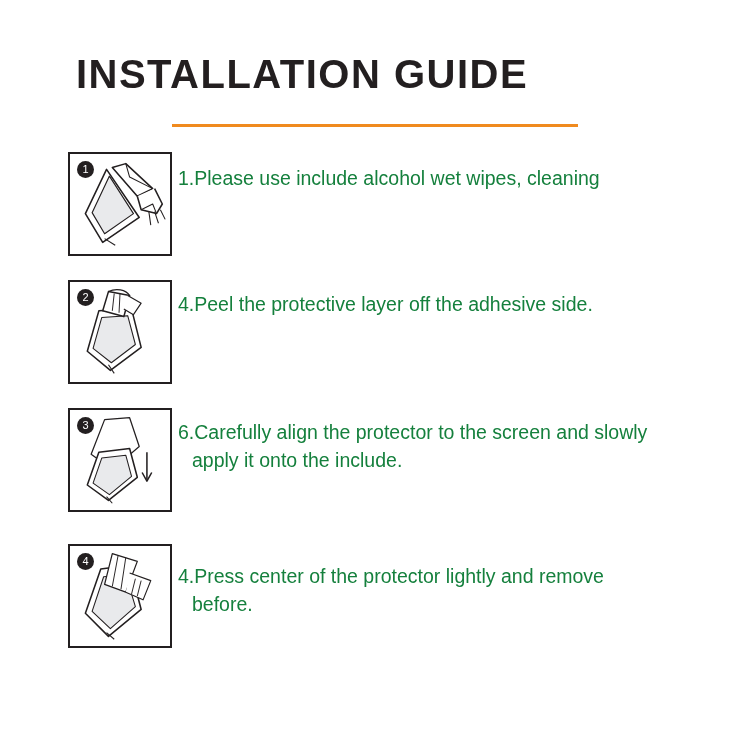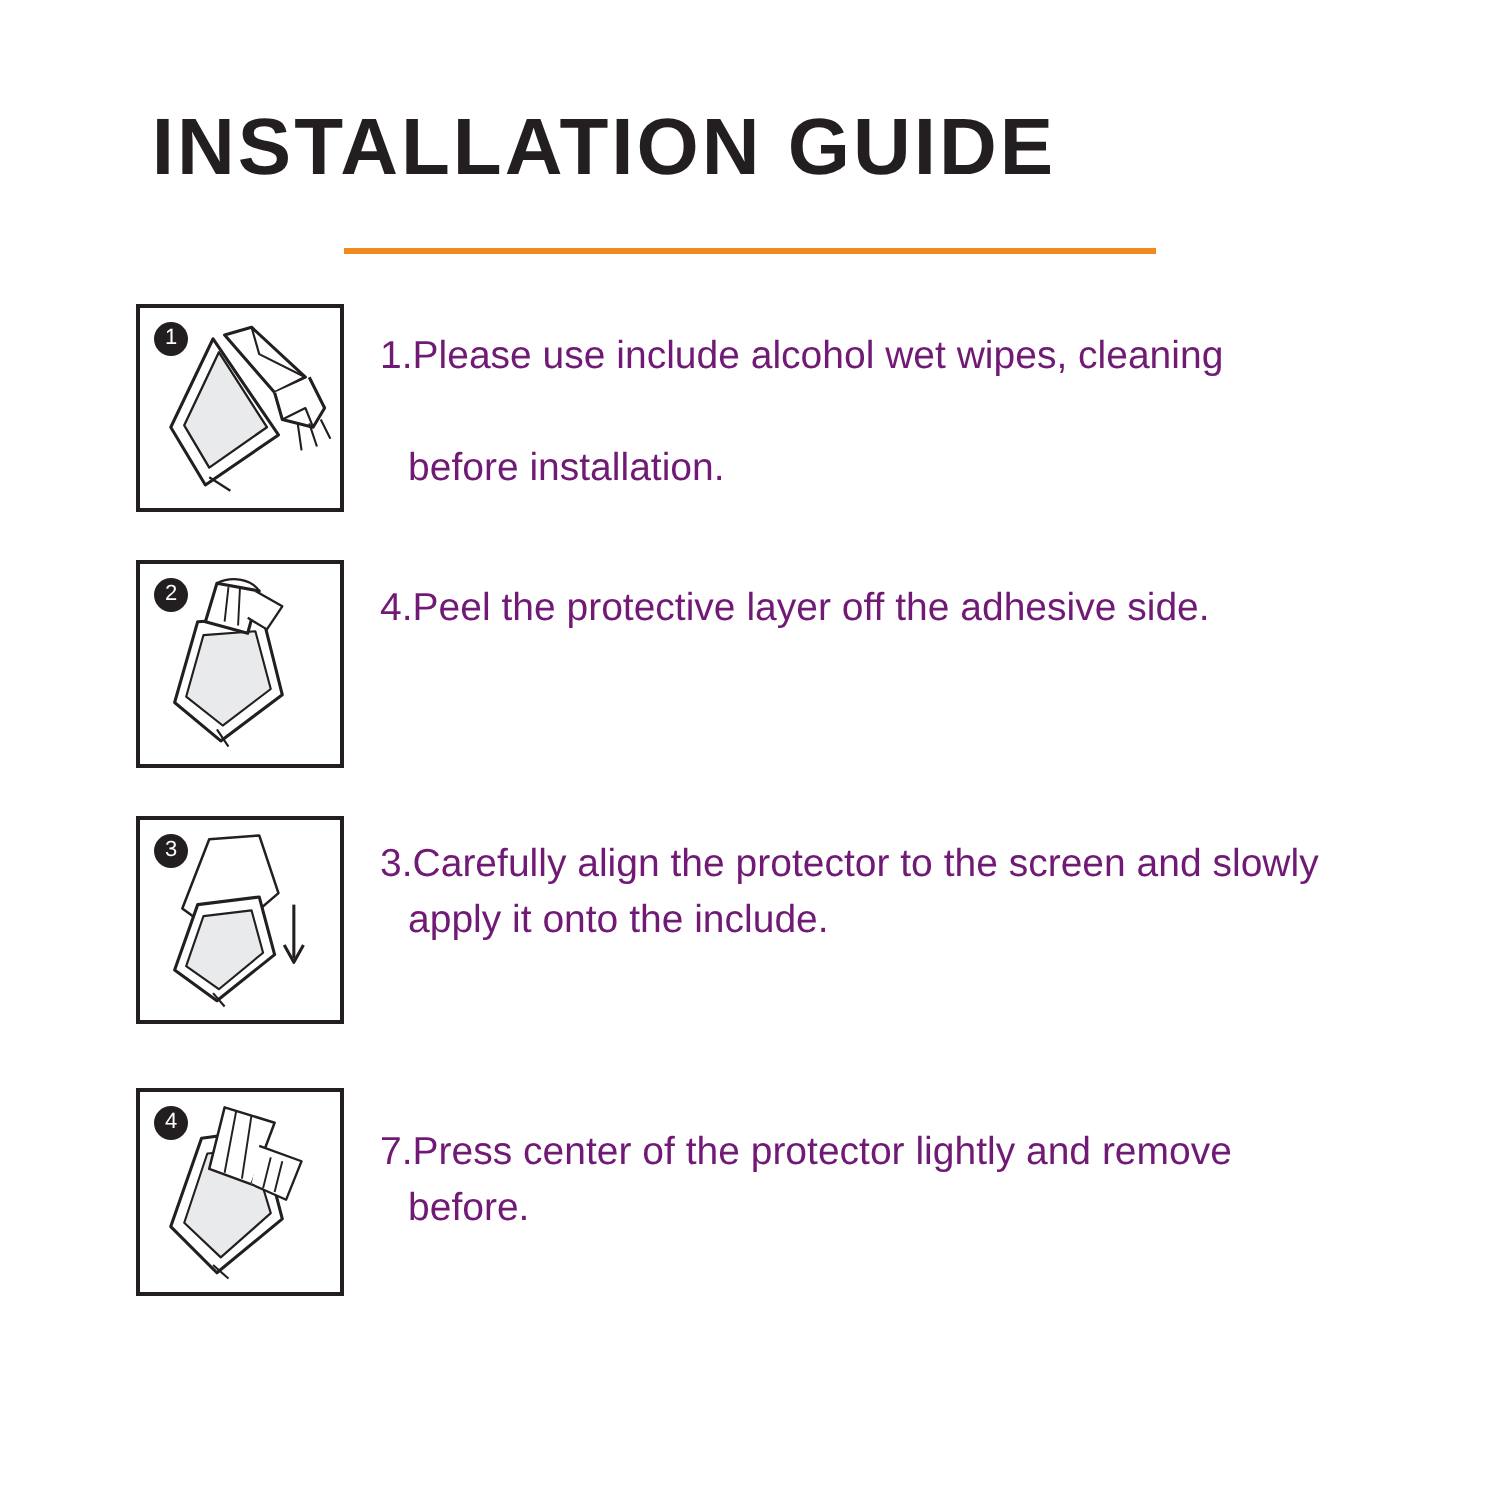--- a/index.html
+++ b/index.html
@@ -78,24 +78,24 @@
     z-index: 5;
   }
   .art {
     position: absolute;
     left: 0;
     top: 0;
     width: 100%;
     height: 100%;
   }
   .text {
-    margin-left: 18px;
+    margin-left: 6px;
     font-size: 19.5px;
     line-height: 28px;
-    color: #701a75;
+    color: #15803d;
     padding-top: 14px;
     flex: 1 1 auto;
   }
   .step-2 .text, .step-3 .text { padding-top: 10px; }
   .step-1 .text { padding-top: 12px; }
   .step-4 .text { padding-top: 18px; }
   .step-2 { margin-top: 24px; }
   .step-3 { margin-top: 24px; }
   .step-4 { margin-top: 32px; }
   .indent {
@@ -125,21 +125,20 @@
             <path d="M58 10 L62 24 L86 36" stroke-width="1.1"></path>
             <path d="M70 44 L74 58 L90 62 L96 52 L88 36" fill="#ffffff"></path>
             <path d="M74 58 L86 52 L90 62" stroke-width="1.1"></path>
             <path d="M82 60 L84 74 M88 60 L92 72 M94 58 L99 68" stroke-width="1.1"></path>
           </g>
         </svg>
       </div>
       <div class="text">
         <span>1.Please use include alcohol wet wipes, cleaning</span><br>
         <br>
-        <span class="indent">before installation.</span>
       </div>
     </div>
 
     <div class="step step-2">
       <div class="thumb">
         <div class="badge">2</div>
         <svg class="art" viewBox="0 0 104 104">
           <g fill="none" stroke="#231f20" stroke-width="1.6" stroke-linejoin="round">
             <path d="M30 30 L18 72 L42 92 L74 68 L64 28 Z" fill="#ffffff"></path>
             <path d="M33 37 L24 69 L43 84 L68 65 L60 35 Z" fill="#e9eaec" stroke-width="1.1"></path>
@@ -164,40 +163,40 @@
             <path d="M36 10 L22 46 L44 62 L72 38 L62 8 Z" fill="#ffffff" stroke-width="1.3"></path>
             <path d="M30 44 L18 78 L40 94 L70 70 L62 40 Z" fill="#ffffff"></path>
             <path d="M33 50 L24 76 L41 88 L64 69 L58 47 Z" fill="#e9eaec" stroke-width="1.1"></path>
             <path d="M38 90 L44 97" stroke-width="1.1"></path>
             <path d="M80 44 L80 72" stroke-width="1.6"></path>
             <path d="M75 65 L80 74 L85 65" stroke-width="1.6" fill="none"></path>
           </g>
         </svg>
       </div>
       <div class="text">
-        <span>3.Carefully align the protector to  the screen and slowly</span><br>
+        <span>6.Carefully align the protector to  the screen and slowly</span><br>
         <span class="indent">apply it onto the include.</span>
       </div>
     </div>
 
     <div class="step step-4">
       <div class="thumb">
         <div class="badge">4</div>
         <svg class="art" viewBox="0 0 104 104">
           <g fill="none" stroke="#231f20" stroke-width="1.6" stroke-linejoin="round">
             <path d="M32 24 L16 70 L40 94 L74 66 L62 20 Z" fill="#ffffff"></path>
             <path d="M35 32 L23 68 L42 86 L68 63 L58 30 Z" fill="#e9eaec" stroke-width="1.1"></path>
             <path d="M38 90 L46 97" stroke-width="1.1"></path>
             <path d="M44 8 L36 40 L58 48 L70 16 Z" fill="#ffffff" stroke-width="1.3"></path>
             <path d="M50 10 L44 42 M58 12 L53 45" stroke-width="1.0"></path>
             <path d="M62 28 L84 36 L76 56 L58 48" fill="#ffffff" stroke-width="1.2"></path>
             <path d="M68 34 L64 50 M74 36 L70 52" stroke-width="1.0"></path>
           </g>
         </svg>
       </div>
       <div class="text">
-        <span>7.Press center of the protector lightly and remove</span><br>
+        <span>4.Press center of the protector lightly and remove</span><br>
         <span class="indent">before.</span>
       </div>
     </div>
 
   </div>
 </div>
 
 </body></html>

